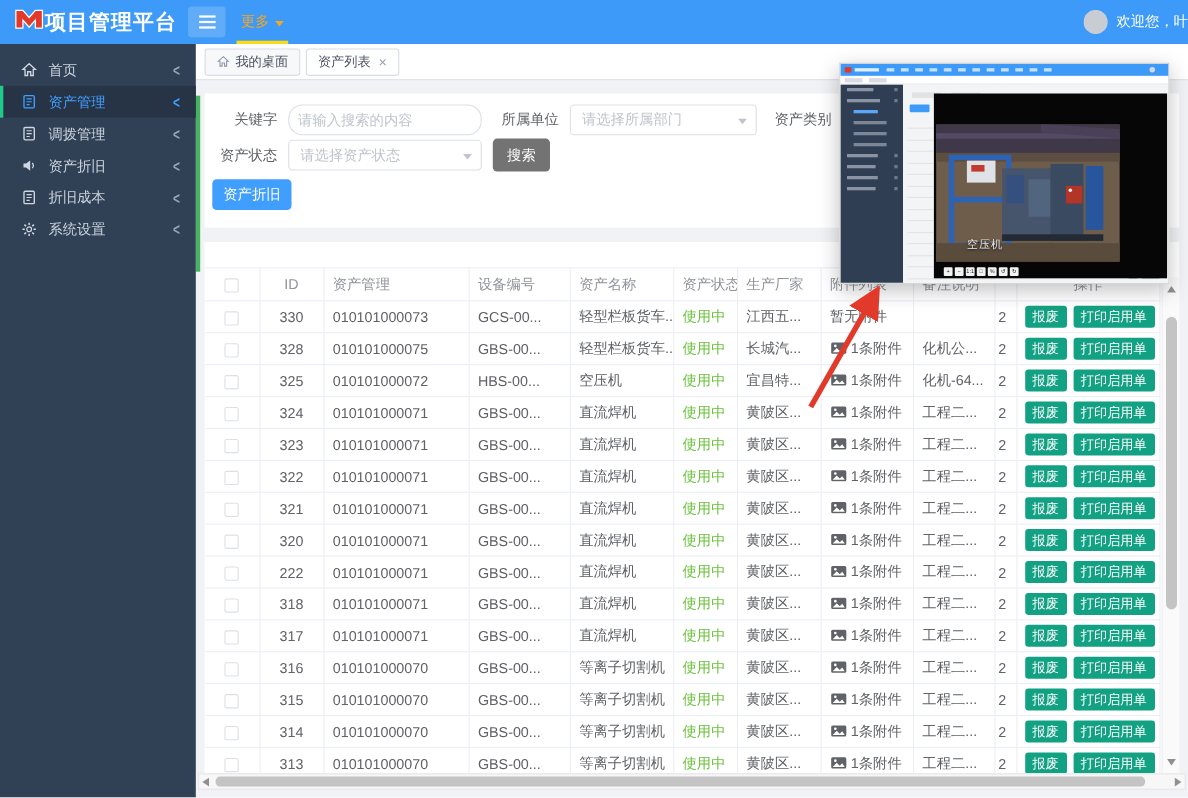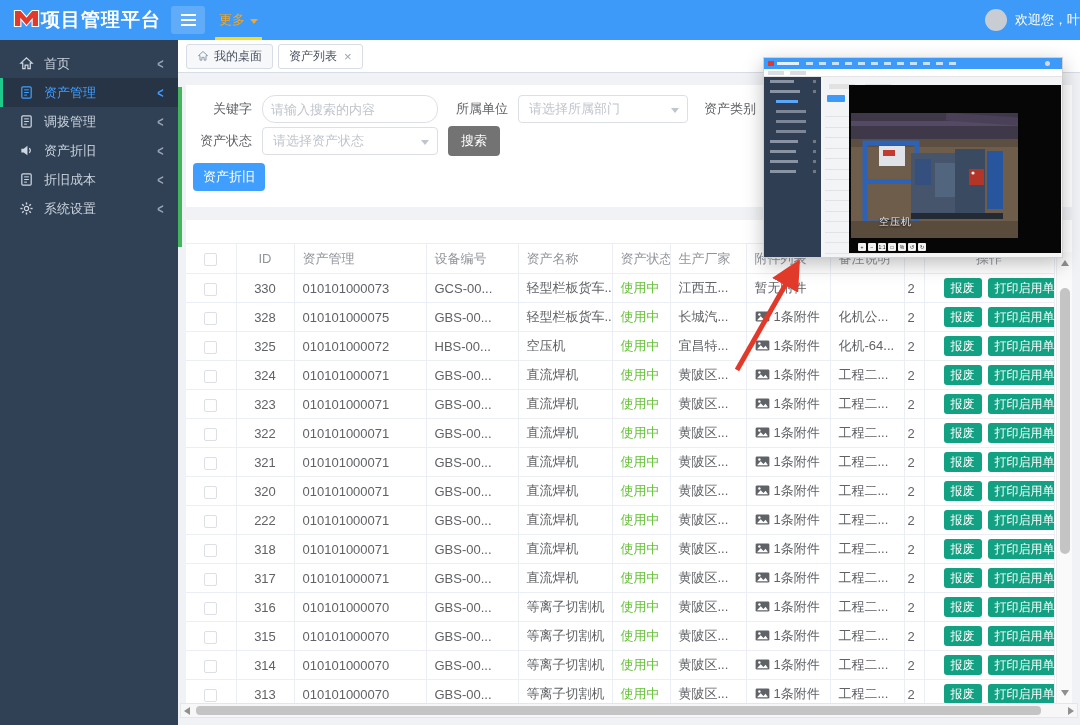--- a/index.html
+++ b/index.html
@@ -70,21 +70,21 @@
   .table-card { position:absolute; left:8px; top:180px; width:886px; height:483px; background:#fff; overflow:hidden; }
   table { border-collapse:collapse; table-layout:fixed; width:868px; margin-top:23px; }
   th,td { border-bottom:1px solid #ebeef5; border-right:1px solid #ebeef5; white-space:nowrap; overflow:hidden; }
   th { height:30px; font-weight:normal; font-size:13px; color:#909399; text-align:left; padding:0 8px;
        border-top:1px solid #ebeef5; }
   td { height:29px; font-size:13px; color:#606266; padding:0 8px; }
   th.center,td.center { text-align:center; padding:0 2px; }
   td.status { color:#67c23a; }
   td.clip { padding:0 0 0 3px; }
   th.clip { padding:0; }
-  td.ops { padding:0 16px; text-align:center; }
+  td.ops { padding:0 4px; text-align:center; }
   .cb { display:inline-block; width:13px; height:13px; border:1px solid #dcdfe6; border-radius:2px;
         background:#fff; vertical-align:middle; cursor:pointer; }
   .btn-mini { background:#12a182; color:#fff; border:none; border-radius:3px; height:20px;
               font-size:12px; padding:0 7px; margin:0 3px; cursor:pointer; font-family:inherit; }
   .att-icon { display:inline-block; vertical-align:-1px; margin-right:4px; }
 
   
   .vscroll { position:absolute; left:878px; top:212px; width:16px; height:452px; background:#fafafa;
              border-left:1px solid #eee; }
   .vthumb { position:absolute; left:3px; top:36px; width:10px; height:266px; background:#c4c4c4; border-radius:5px; }

